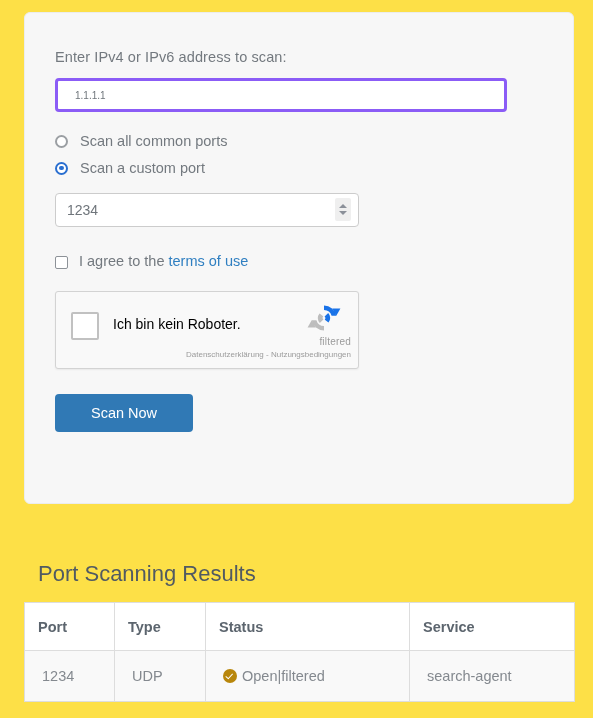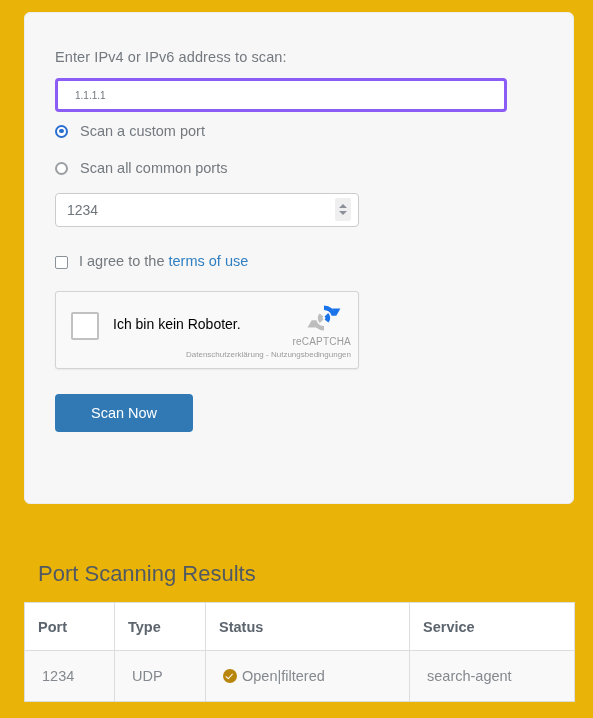--- a/index.html
+++ b/index.html
@@ -3,21 +3,21 @@
 <meta charset="utf-8">
 <style>
   * { box-sizing: border-box; }
   html, body {
     margin: 0; padding: 0;
     width: 593px; height: 718px;
     background: #ffffff;
     font-family: "Liberation Sans", sans-serif;
     overflow: hidden;
   }
-  .page { position: relative; width: 593px; height: 718px; background: #eab308; }
+  .page { position: relative; width: 593px; height: 718px; background: #fde047; }
 
   
   .panel {
     position: absolute;
     left: 24px; top: 12px;
     width: 550px; height: 492px;
     background: #f7f7f7;
     border: 1px solid #eceded;
     border-radius: 6px;
   }
@@ -235,28 +235,28 @@
 
 <div class="page">
 
   <div class="panel">
     <div class="panel-inner">
 
       <p class="form-label">Enter IPv4 or IPv6 address to scan:</p>
 
       <input class="text-input" type="text" value="1.1.1.1" style="">
 
+      <div class="radio-row">
+        <span class="radio"></span>
+        <span class="radio-label">Scan all common ports</span>
+      </div>
+
       <div class="radio-row second">
         <span class="radio checked"></span>
         <span class="radio-label">Scan a custom port</span>
-      </div>
-
-      <div class="radio-row">
-        <span class="radio"></span>
-        <span class="radio-label">Scan all common ports</span>
       </div>
 
       <div class="num-wrap">
         <input class="num-input" type="text" value="1234" style="">
         <span class="spinner">
           <span class="spin-arrow spin-up"></span>
           <span class="spin-arrow spin-down"></span>
         </span>
       </div>
 
@@ -276,21 +276,21 @@
           <svg width="36" height="36" viewBox="0 0 36 36">
             <path d="M18 5.5 A12.5 12.5 0 0 1 30.3 15.8 L25.6 15.8 A8 8 0 0 0 18 10 Z" fill="#1a73e8"></path>
             <path d="M30.3 15.8 L26.2 8.6 L34.4 8.6 Z" fill="#1a73e8"></path>
             <path d="M18 30.5 A12.5 12.5 0 0 1 5.7 20.2 L10.4 20.2 A8 8 0 0 0 18 26 Z" fill="#bdbdbd"></path>
             <path d="M5.7 20.2 L9.8 27.4 L1.6 27.4 Z" fill="#bdbdbd"></path>
             <path d="M18 10 A8 8 0 0 0 10.4 20.2 L5.7 20.2 A12.5 12.5 0 0 1 18 5.5 Z" fill="#4285f4" opacity="0"></path>
             <path d="M13.5 13.5 A7 7 0 0 0 13.8 23 L17.4 19.4 A2.2 2.2 0 0 1 17.2 16.2 Z" fill="#bdbdbd"></path>
             <path d="M22.5 22.5 A7 7 0 0 0 22.2 13 L18.6 16.6 A2.2 2.2 0 0 1 18.8 19.8 Z" fill="#1a73e8"></path>
           </svg>
         </span>
-        <span class="rc-brand">reCAPTCHA</span>
+        <span class="rc-brand">filtered</span>
         <span class="rc-fine">Datenschutzerklärung - Nutzungsbedingungen</span>
       </div>
 
       <button class="scan-btn">Scan Now</button>
 
     </div>
   </div>
 
   <h2 class="results-title">Port Scanning Results</h2>
 

